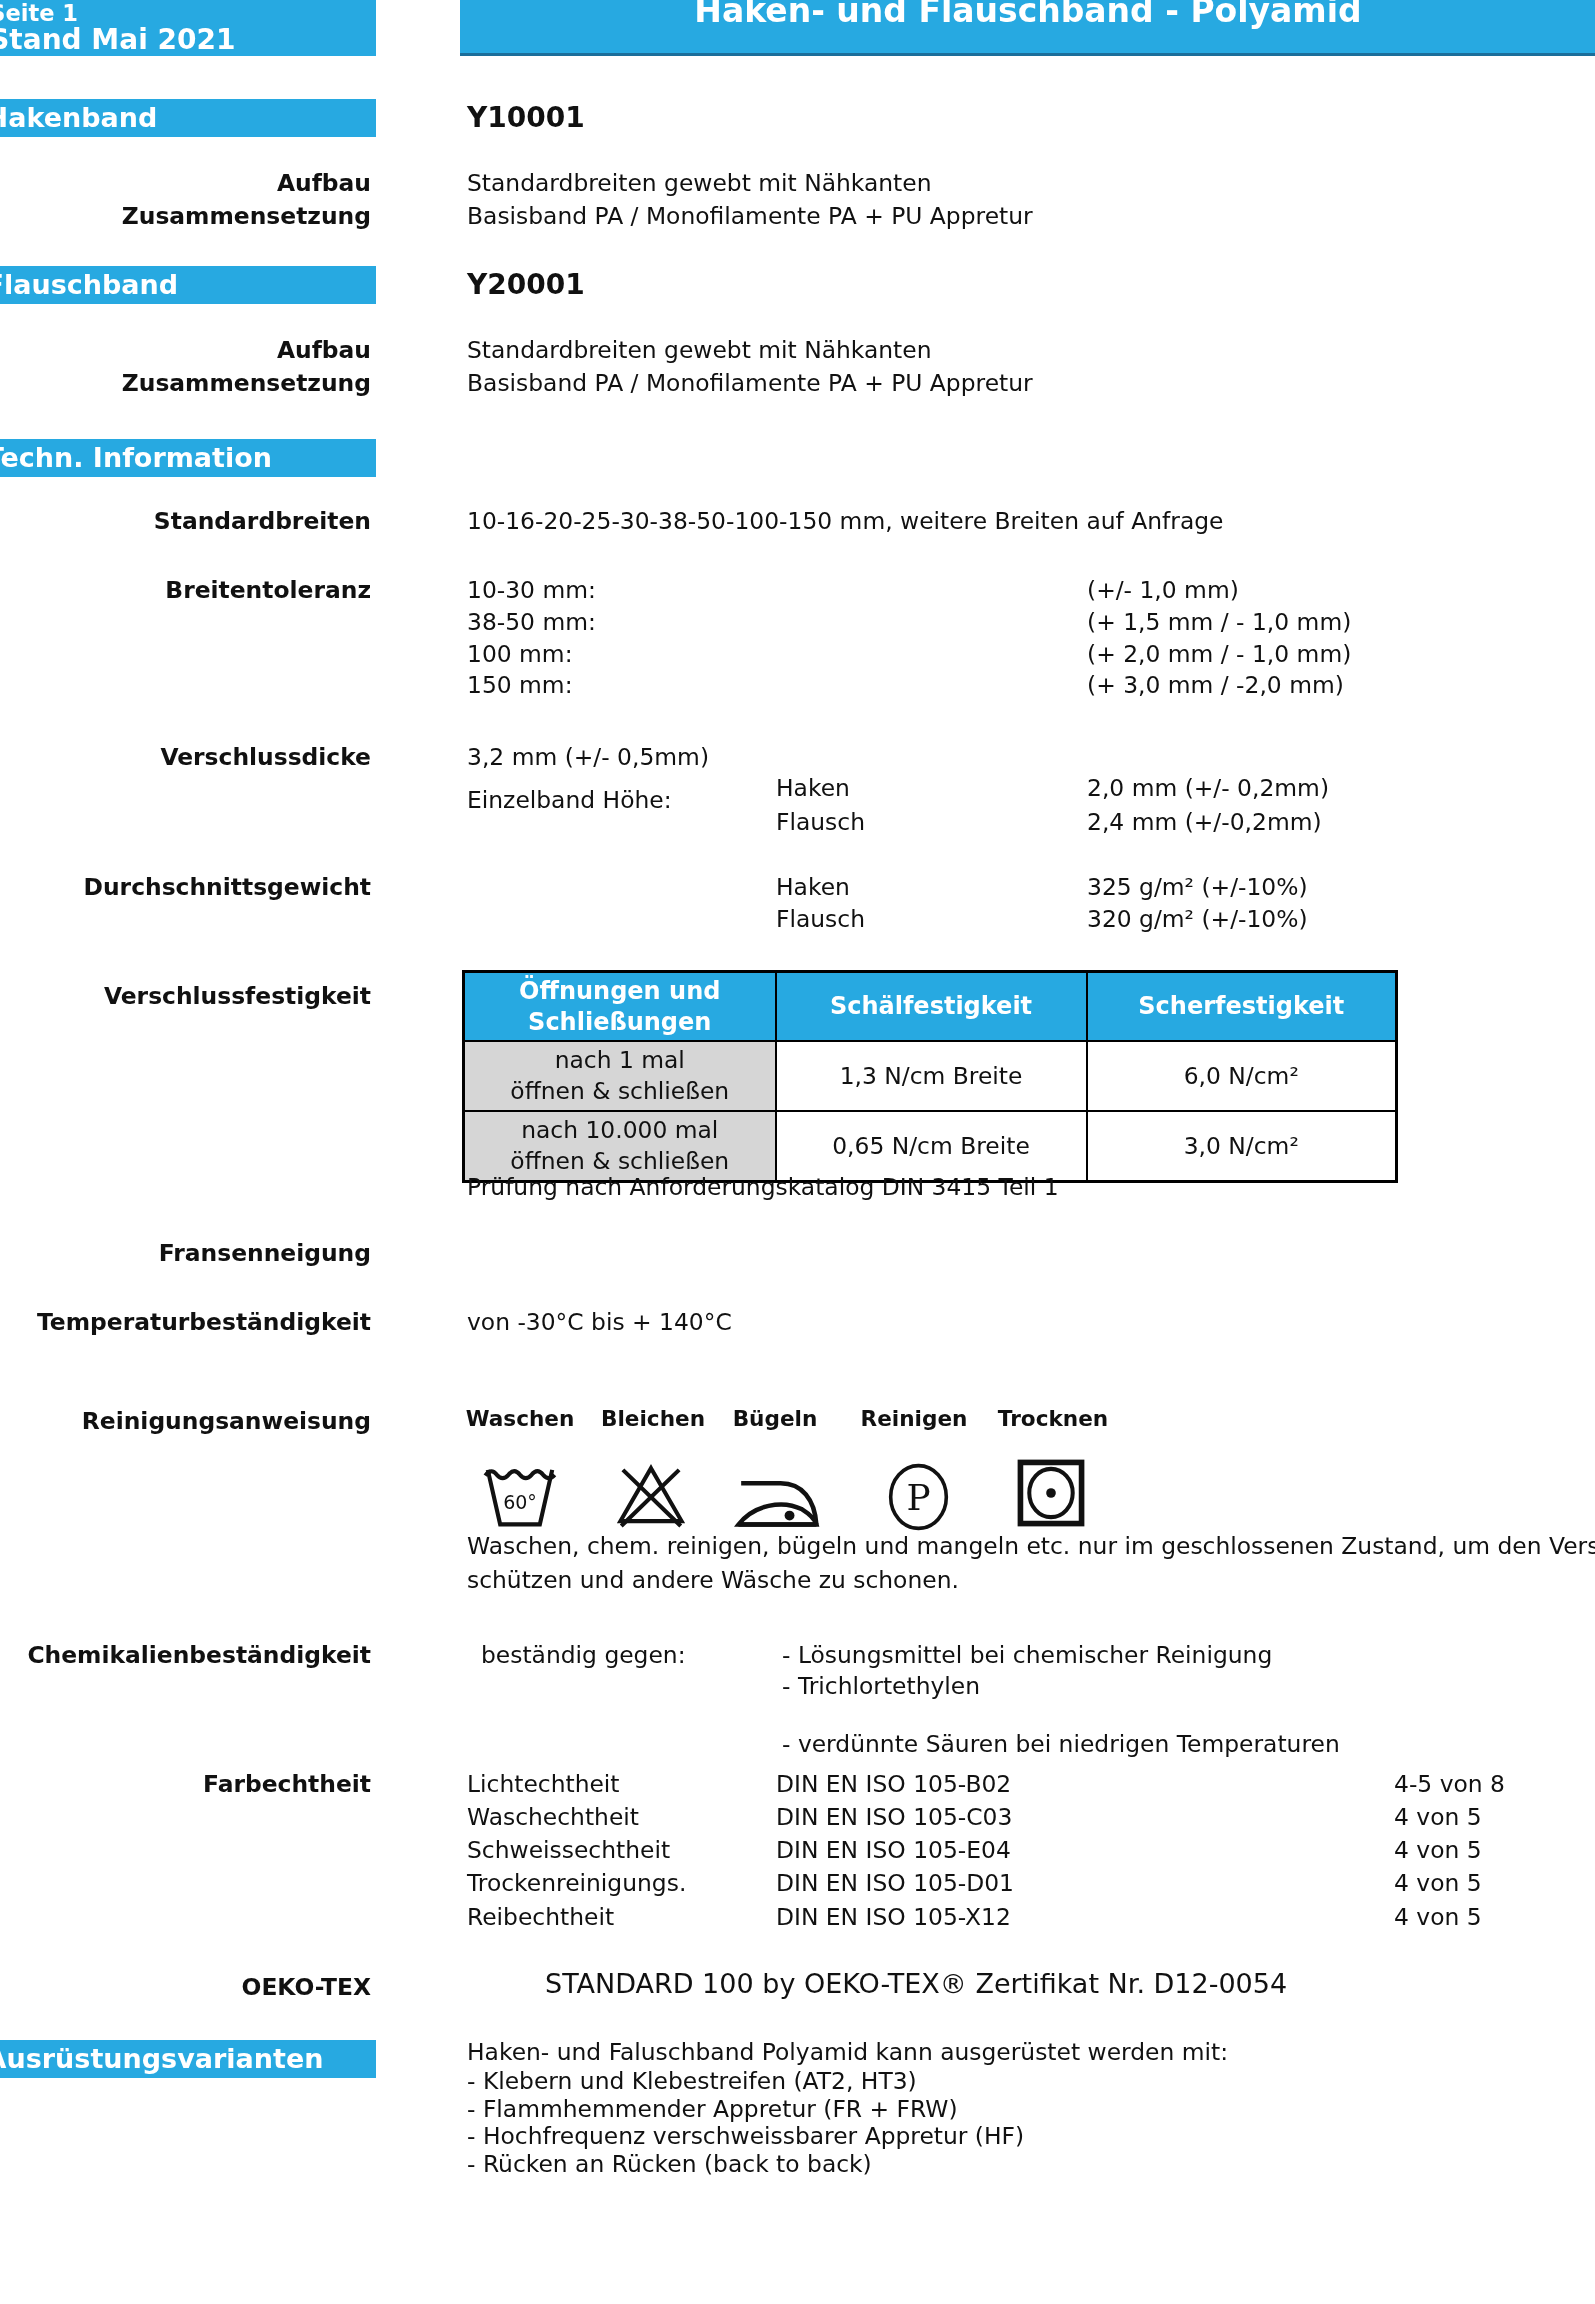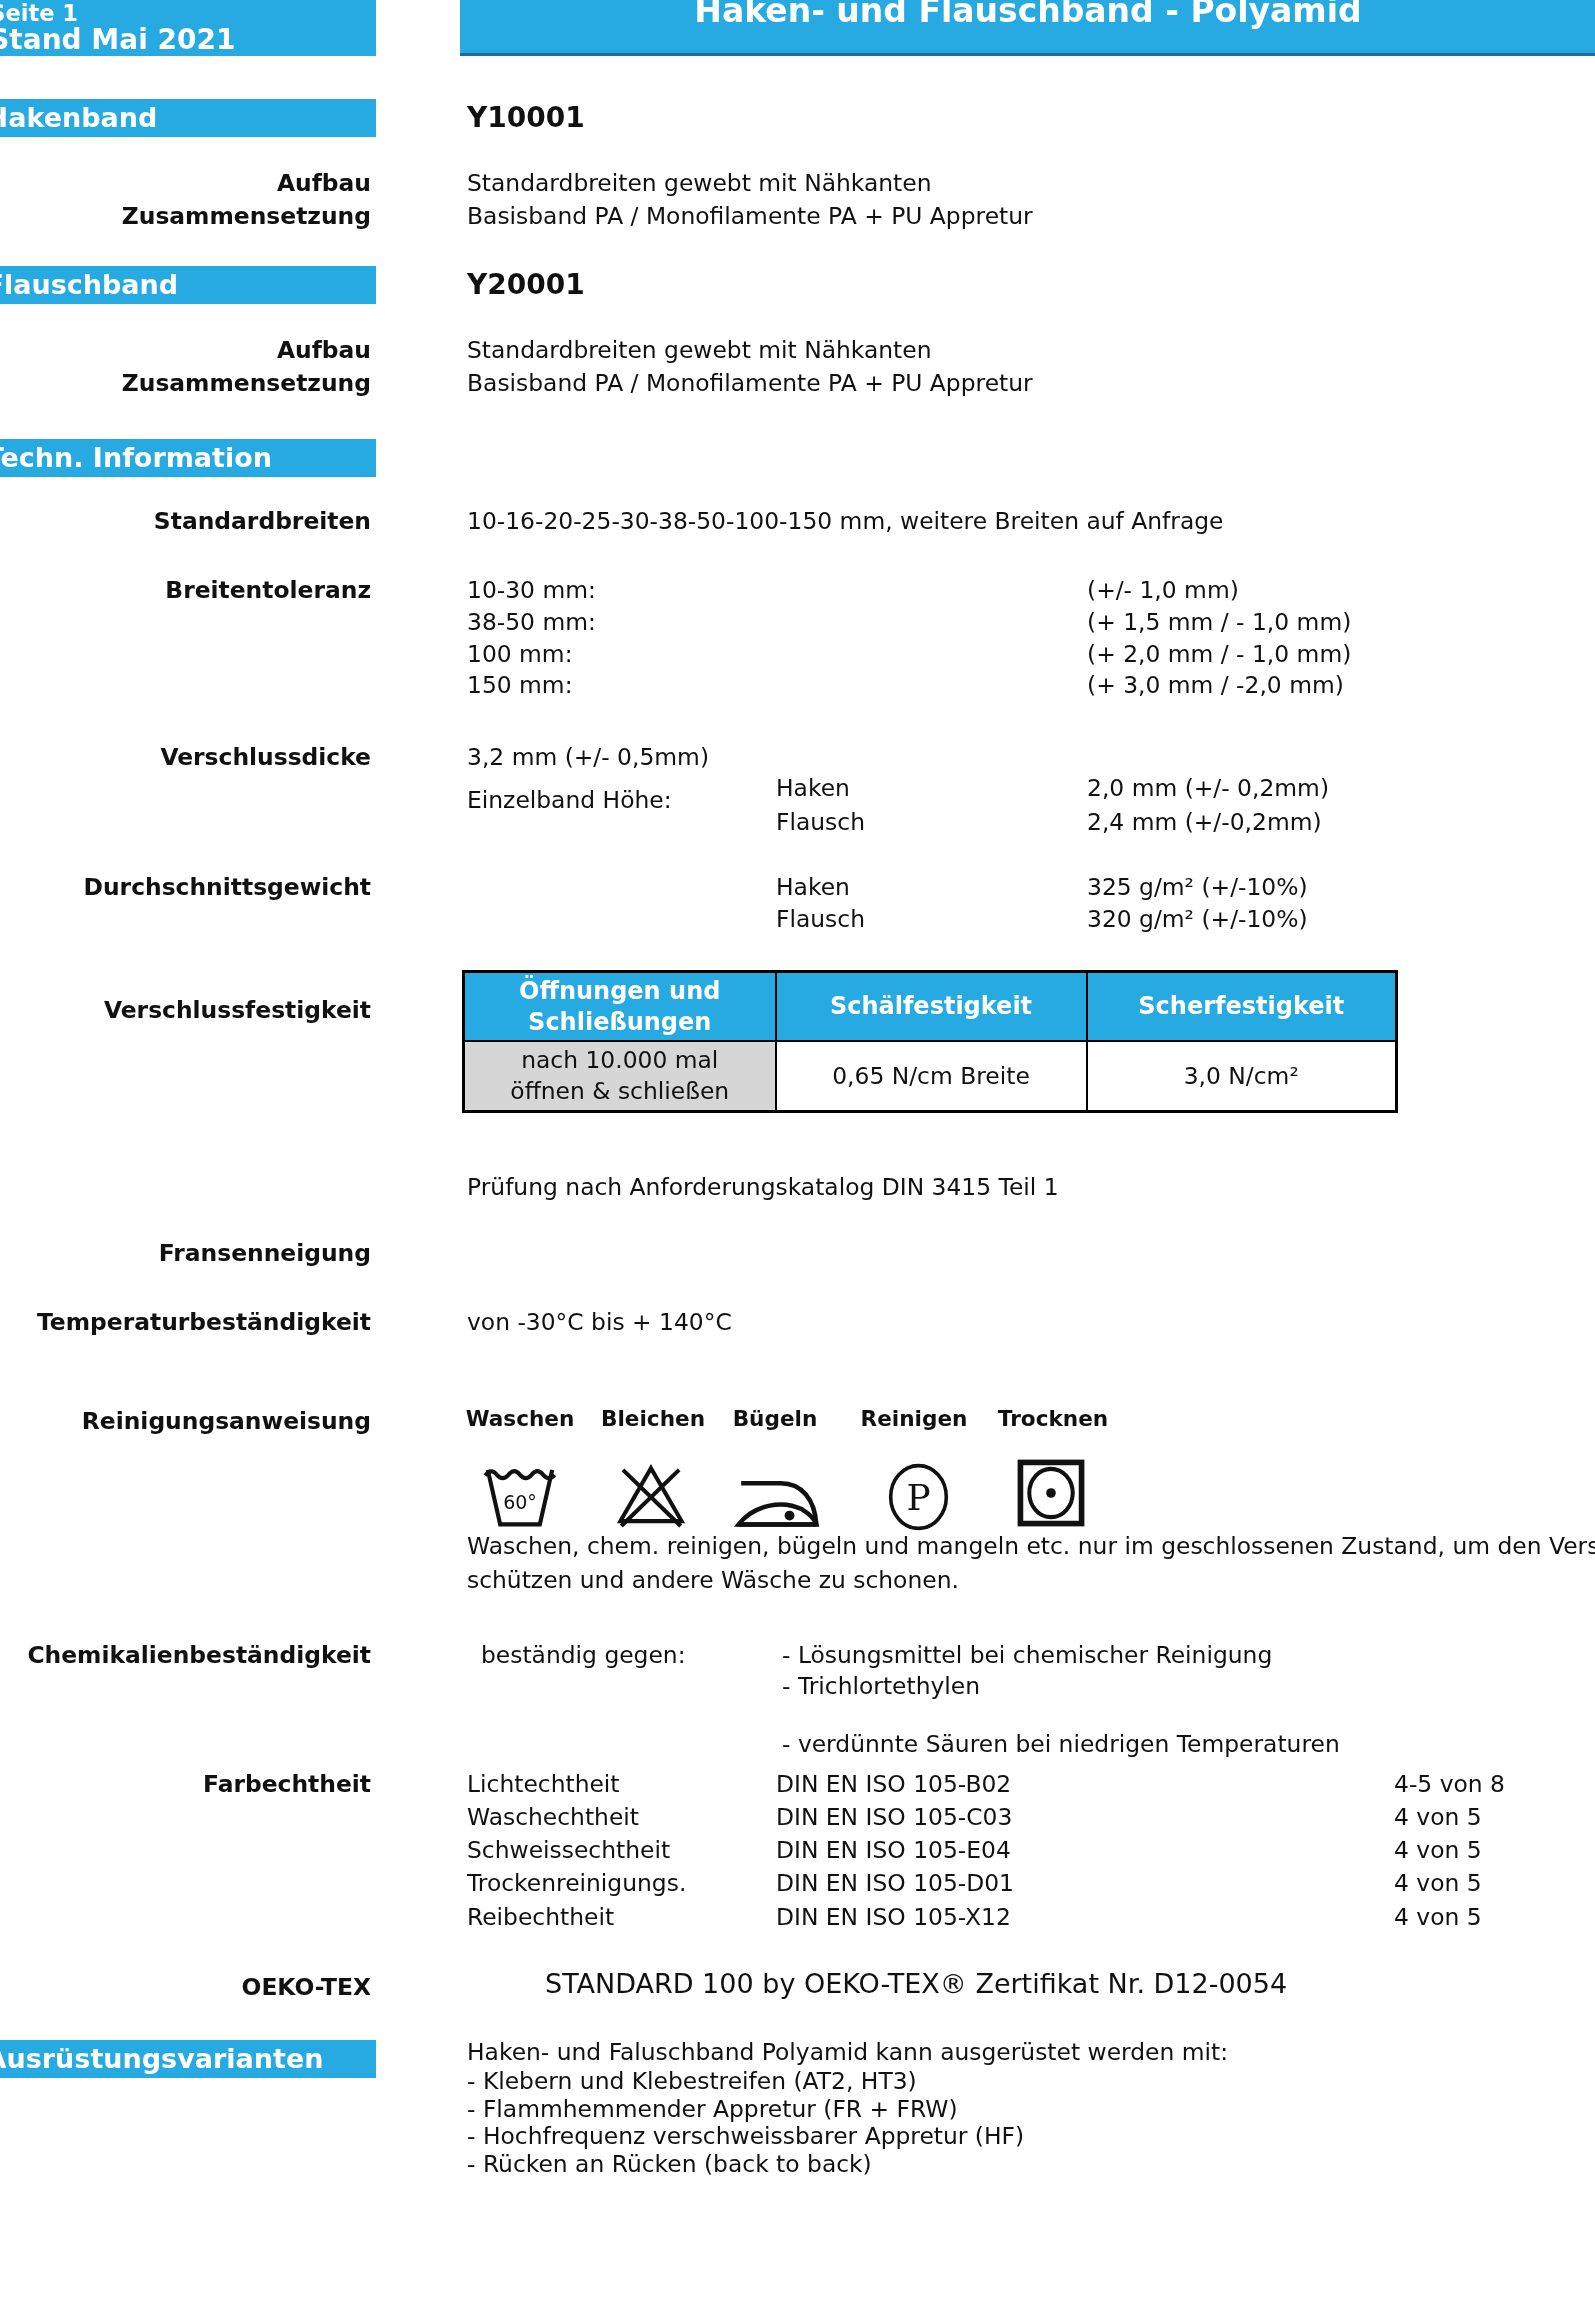--- a/index.html
+++ b/index.html
@@ -103,37 +103,45 @@
   <div class="val" style="left:1087px;top:774px;">2,0 mm (+/- 0,2mm)</div>
   <div class="val" style="left:776px;top:808px;">Flausch</div>
   <div class="val" style="left:1087px;top:808px;">2,4 mm (+/-0,2mm)</div>
 
   <div class="lbl" style="top:873px;">Durchschnittsgewicht</div>
   <div class="val" style="left:776px;top:873px;">Haken</div>
   <div class="val" style="left:1087px;top:873px;">325 g/m² (+/-10%)</div>
   <div class="val" style="left:776px;top:905px;">Flausch</div>
   <div class="val" style="left:1087px;top:905px;">320 g/m² (+/-10%)</div>
 
-  <div class="lbl" style="top:982px;margin-top:14px;">Verschlussfestigkeit</div>
+  <div class="lbl" style="top:982px;">Verschlussfestigkeit</div>
   <table class="vtable">
     <colgroup>
         <col style="width:312px;">
         <col style="width:311px;">
         <col style="width:310px;">
       </colgroup>
     <thead>
       <tr>
         <th>Öffnungen und Schließungen</th>
         <th>Schälfestigkeit</th>
         <th>Scherfestigkeit</th>
       </tr>
     </thead>
     <tbody>
       <tr>
         <td class="gray">
+          <div>nach 1 mal</div>
+          <div>öffnen &amp; schließen</div>
+        </td>
+        <td>1,3 N/cm Breite</td>
+        <td>6,0 N/cm²</td>
+      </tr>
+      <tr>
+        <td class="gray">
           <div>nach 10.000 mal</div>
           <div>öffnen &amp; schließen</div>
         </td>
         <td>0,65 N/cm Breite</td>
         <td>3,0 N/cm²</td>
       </tr>
     </tbody>
   </table>
   <div class="val" style="left:467px;top:1173px;">Prüfung nach Anforderungskatalog DIN 3415 Teil 1</div>
 

